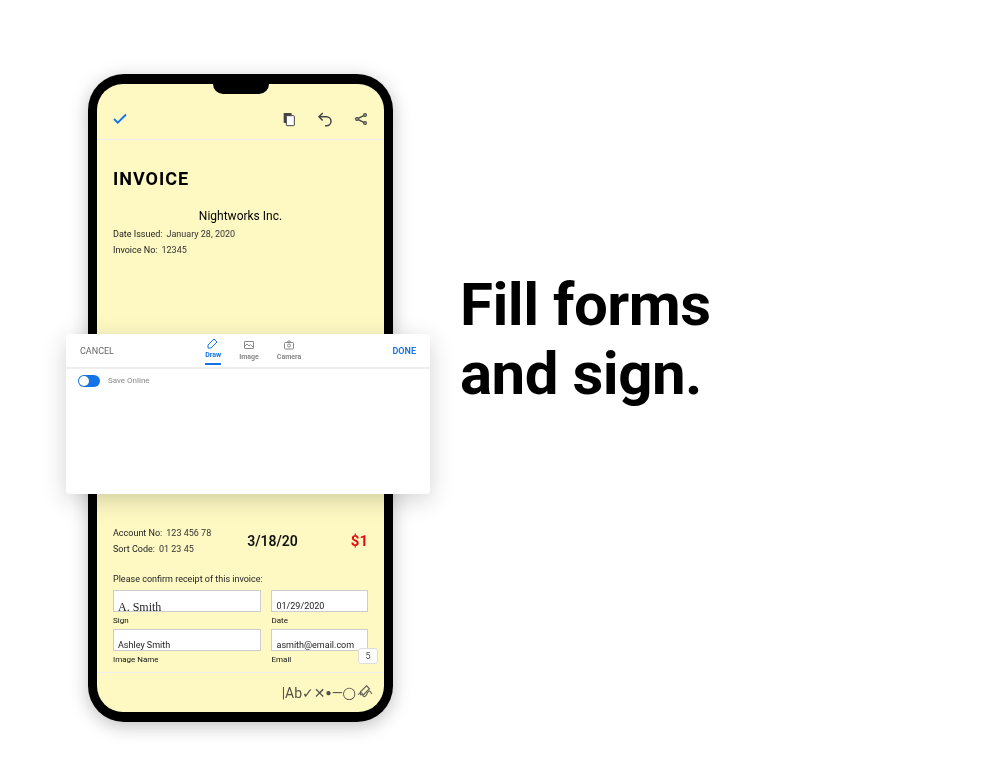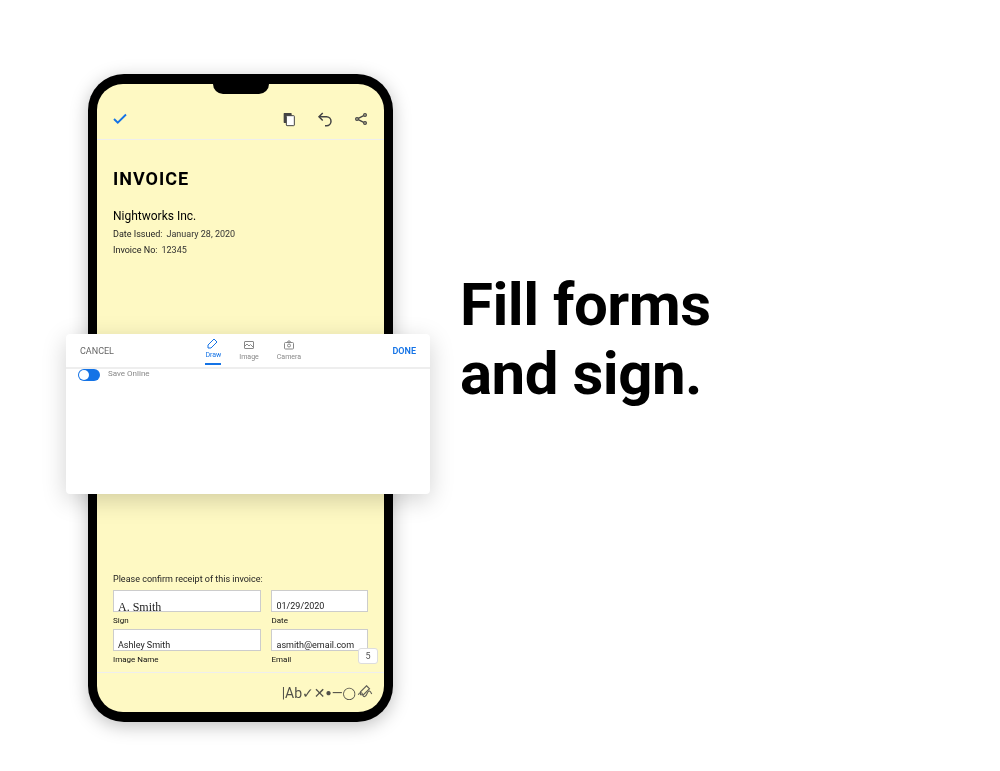--- a/index.html
+++ b/index.html
@@ -59,21 +59,21 @@
       border-bottom: 1px solid #eee;
       margin-top: 14px;
     }
     .appbar .right { display: flex; gap: 18px; align-items: center; }
     .icon { width: 18px; height: 18px; display: inline-flex; align-items:center; justify-content:center; }
     .invoice {
       padding: 28px 16px 10px;
       flex: 0 0 auto;
     }
     .invoice-title { font-size: 18px; font-weight: 700; letter-spacing: 1px; }
-    .company { margin-top: 20px; font-size: 12px; }
+    .company { margin-top: 20px; font-size: 12px; text-align: center; }
     .row { display:flex; gap:4px; font-size: 9px; color:#333; margin-top:6px;}
     .row .lbl { color:#222; }
     .lower {
       padding: 10px 16px 8px;
       font-size: 9px;
       color:#222;
     }
     .amount-row { display:flex; align-items:center; gap: 20px; }
     .date-big { font-size: 14px; font-weight: 600; color:#111; margin-left: 16px;}
     .price { font-size: 15px; font-weight:700; color:#e10f0f; margin-left:auto; }
@@ -110,38 +110,38 @@
     }
     .sig-bar {
       height: 34px;
       display:flex;
       align-items:center;
       justify-content: space-between;
       padding: 0 14px;
       border-bottom: 1px solid #eee;
     }
     .sig-tabs { display:flex; gap:18px; align-items:flex-end; }
-    .sig-tab { display:flex; flex-direction:column; align-items:center; gap:2px; font-size:7px; color:#888; padding-bottom:4px;}
+    .sig-tab { display:flex; flex-direction:column; align-items:center; gap:2px; font-size:7px; color:#888; padding-bottom:4px;font-weight:bold;}
     .sig-tab.active { color:#1473e6; border-bottom:2px solid #1473e6; }
     .sig-btn { color:#1473e6; font-size:9px; font-weight:600; }
     .sig-body { flex:1; position:relative; padding: 8px 14px 4px; }
     .bookmark {
       position:absolute; left:14px; top:6px; width:18px; height:44px;
       background:#e10f0f;
     }
     .bookmark::after {
       content:""; position:absolute; bottom:-7px; left:0;
       border-left:9px solid #e10f0f; border-right:9px solid #e10f0f;
       border-bottom:7px solid transparent;
     }
     .bookmark svg { position:absolute; top:4px; left:3px; }
     .sigline { position:absolute; left:14px; right:14px; top:66px; height:1px; background:#1badf8; }
     .sigsvg { position:absolute; left:42px; top:-4px; }
     .clear { position:absolute; right:16px; top:74px; color:#1473e6; font-size:9px; }
-    .sig-foot { height:24px; border-top:1px solid #eee; display:flex; gap:8px; padding:0 12px; font-size:8px; color:#888;}
+    .sig-foot { height:24px; border-top:1px solid #eee; display:flex; align-items:center; gap:8px; padding:0 12px; font-size:8px; color:#888;}
     .toggle { width:22px; height:12px; background:#1473e6; border-radius:10px; position:relative; }
     .toggle::after { content:""; position:absolute; width:10px; height:10px; background:#fff; border-radius:50%; left:1px; top:1px; }
     .page-num { position:absolute; right:6px; bottom:48px; width:20px; height:16px; background:#fff; border:1px solid #ddd; border-radius:3px; font-size:9px; display:flex; align-items:center; justify-content:center; color:#555;}
   </style>
 </head>
 <body>
 
 <div class="headline">
   <div>Fill forms</div>
   <div>and sign.</div>
@@ -191,20 +191,34 @@
       </div>
       <div class="row">
         <span class="lbl">Invoice No:</span>
         <span>12345</span>
       </div>
     </div>
 
     <div style="flex:1"></div>
 
     <div class="lower">
+      <div class="amount-row">
+        <div>
+          <div class="row" style="margin:0">
+              <span class="lbl">Account No:</span>
+              <span>123 456 78</span>
+            </div>
+          <div class="row">
+              <span class="lbl">Sort Code:</span>
+              <span>01 23 45</span>
+            </div>
+        </div>
+        <div class="date-big">3/18/20</div>
+        <div class="price">$1</div>
+      </div>
       <div class="confirm">Please confirm receipt of this invoice:</div>
       <div class="form-grid">
         <div class="field mini-sig">A. Smith</div>
         <div class="field">01/29/2020</div>
         <div class="flabel">Sign</div>
         <div class="flabel">Date</div>
         <div class="field">Ashley Smith</div>
         <div class="field">asmith@email.com</div>
         <div class="flabel">Image Name</div>
         <div class="flabel">Email</div>

